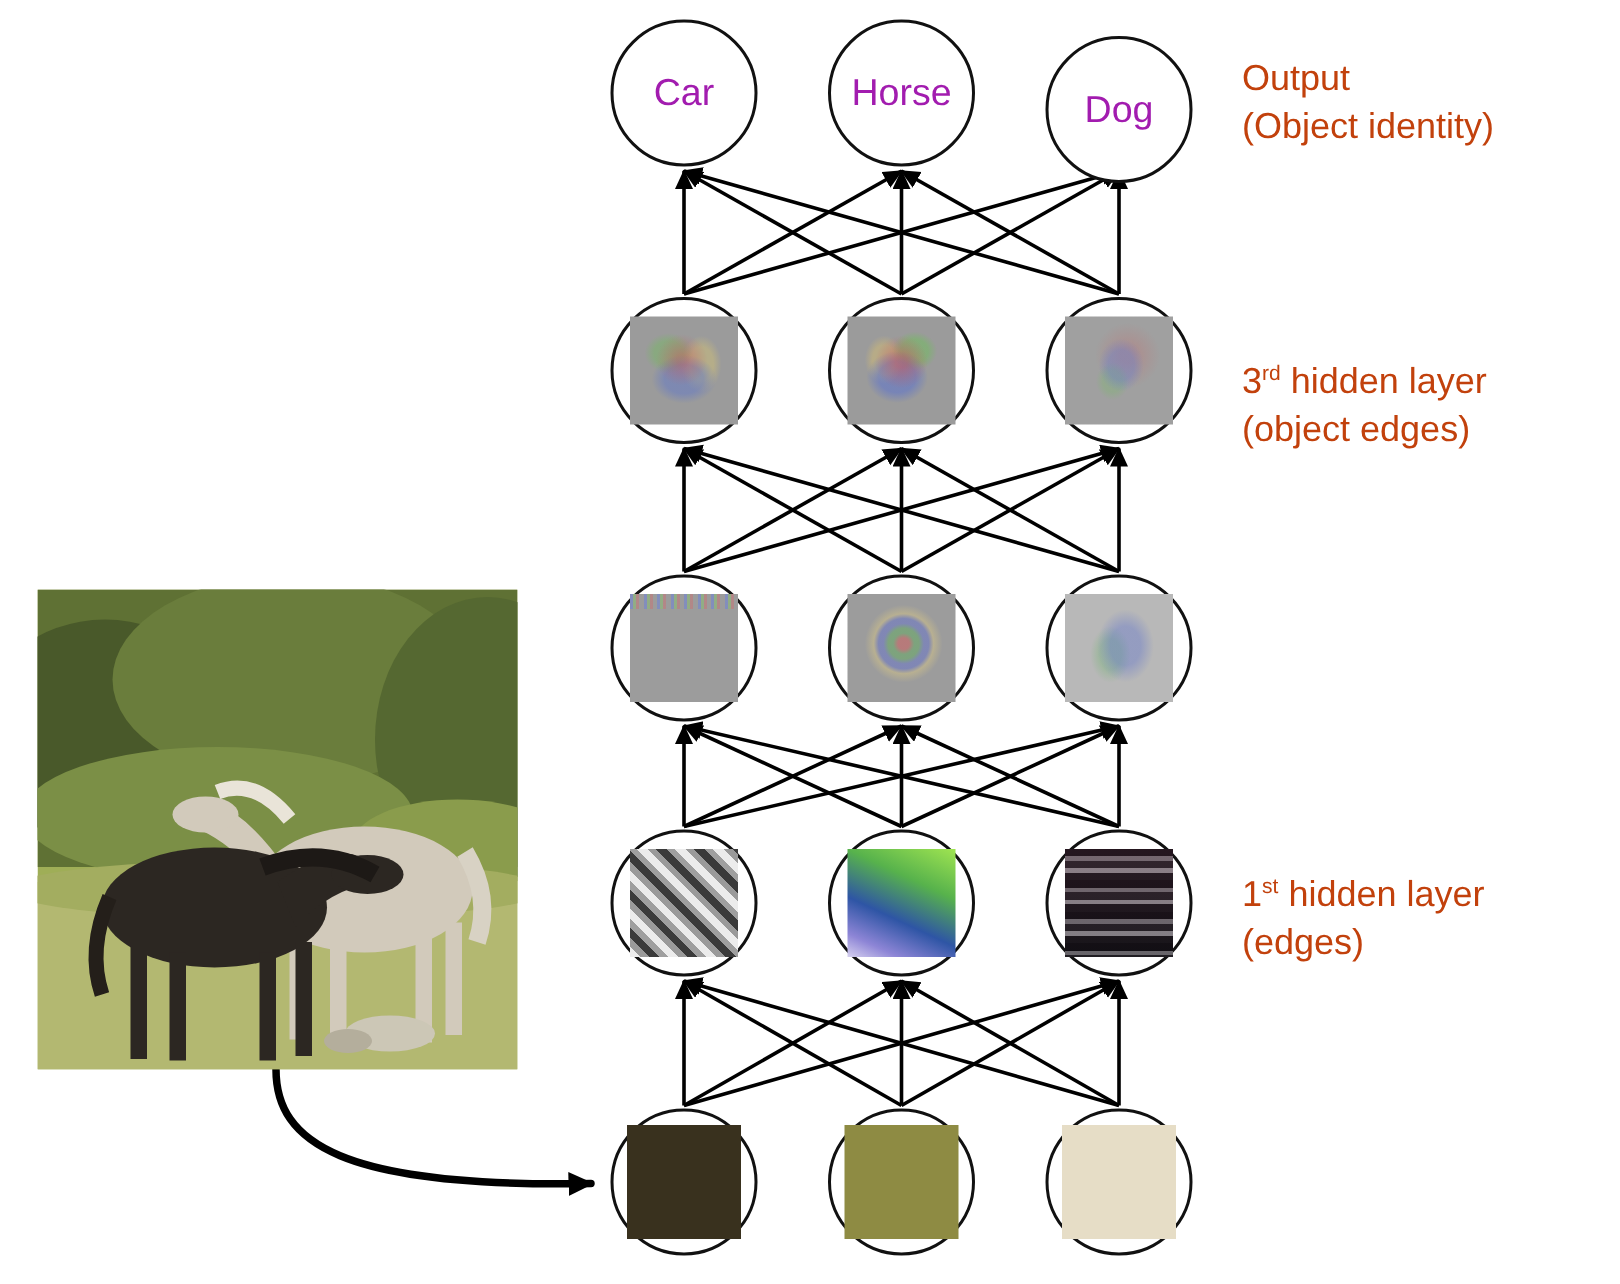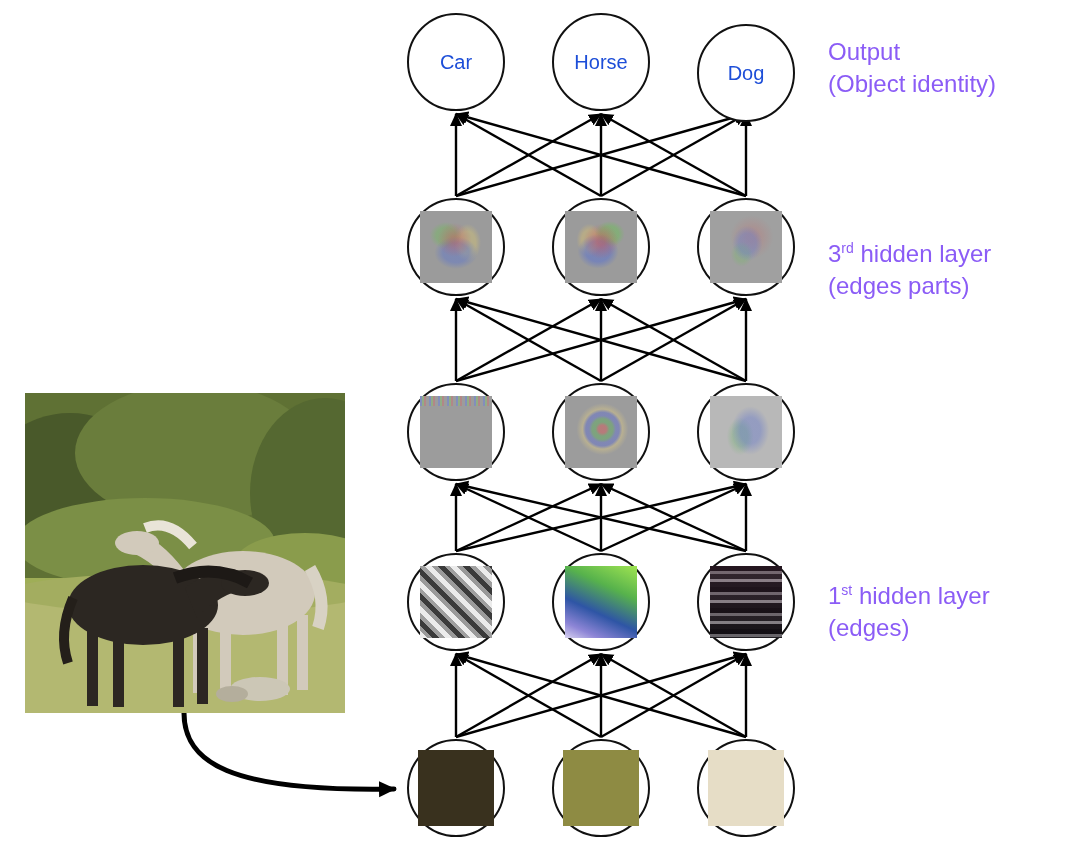--- a/index.html
+++ b/index.html
@@ -5,21 +5,21 @@
   * { margin:0; padding:0; box-sizing:border-box; }
   body { background:#ffffff; font-family:"Liberation Sans", sans-serif; }
   .canvas { position:relative; width:1080px; height:856px; background:#fff; overflow:hidden; }
 
   .arrows { position:absolute; left:0; top:0; z-index:1; }
   .conn { stroke:#000; stroke-width:2.4; }
 
   .node { position:absolute; width:98px; height:98px; border:2px solid #111;
           border-radius:50%; background:#fff; display:flex; align-items:center;
           justify-content:center; z-index:2; }
-  .node-text { font-size:20px; color:#1d4ed8; }
+  .node-text { font-size:25px; color:#a21caf; }
 
   .patch { width:72px; height:72px; }
   .patch-big { width:76px; height:76px; }
 
   
   .patch-h1-a { background: repeating-linear-gradient(45deg,
       #ececec 0 5px, #9a9a9a 5px 9px, #3a3a3a 9px 14px, #9f9f9f 14px 18px); }
   .patch-h1-b { background: linear-gradient(205deg,
       #9fe451 0%, #57b24c 32%, #2e55a5 62%, #8d85d6 85%, #d6d0ef 100%); }
   .patch-h1-c { background:
@@ -57,21 +57,21 @@
       radial-gradient(ellipse 28% 24% at 62% 32%, rgba(110,190,90,.5) 0 45%, rgba(154,154,154,0) 75%),
       radial-gradient(ellipse 24% 30% at 34% 40%, rgba(225,195,105,.4) 0 45%, rgba(154,154,154,0) 75%),
       linear-gradient(#9b9b9b,#9b9b9b); }
   .patch-h3-c { background:
       radial-gradient(ellipse 30% 35% at 52% 45%, rgba(100,125,210,.38) 0 40%, rgba(160,160,160,0) 70%),
       radial-gradient(ellipse 22% 25% at 44% 60%, rgba(120,185,105,.32) 0 40%, rgba(160,160,160,0) 70%),
       radial-gradient(circle at 58% 36%, rgba(200,100,100,.3) 0 8%, rgba(160,160,160,0) 35%),
       linear-gradient(#a0a0a0,#a0a0a0); }
 
   .layer-label { position:absolute; left:828px; z-index:2; font-size:24px;
-                 line-height:32px; color:#8b5cf6; }
+                 line-height:32px; color:#c2410c; }
   .layer-label sup { font-size:14px; }
   .ll-indent { padding-left:8px; }
 
   .photo { position:absolute; left:25px; top:393px; width:320px; height:320px; z-index:2; }
   .photo svg { display:block; width:100%; height:100%; }
 </style>
 </head>
 <body>
 
 <div class="canvas">
@@ -214,21 +214,21 @@
     <div class="patch patch-big" style="background: rgb(230, 221, 198);"></div>
   </div>
 
   <div class="layer-label" style="top:30px">
     <div><span>Output</span><sup></sup><span></span></div>
     <div>(Object identity)</div>
     <div></div>
   </div>
   <div class="layer-label" style="top:232px">
     <div><span>3</span><sup>rd</sup><span> hidden layer</span></div>
-    <div>(edges parts)</div>
+    <div>(object edges)</div>
     <div></div>
   </div>
   <div class="layer-label" style="top:574px">
     <div><span>1</span><sup>st</sup><span> hidden layer</span></div>
     <div>(edges)</div>
     <div></div>
   </div>
 
 </div>
 

